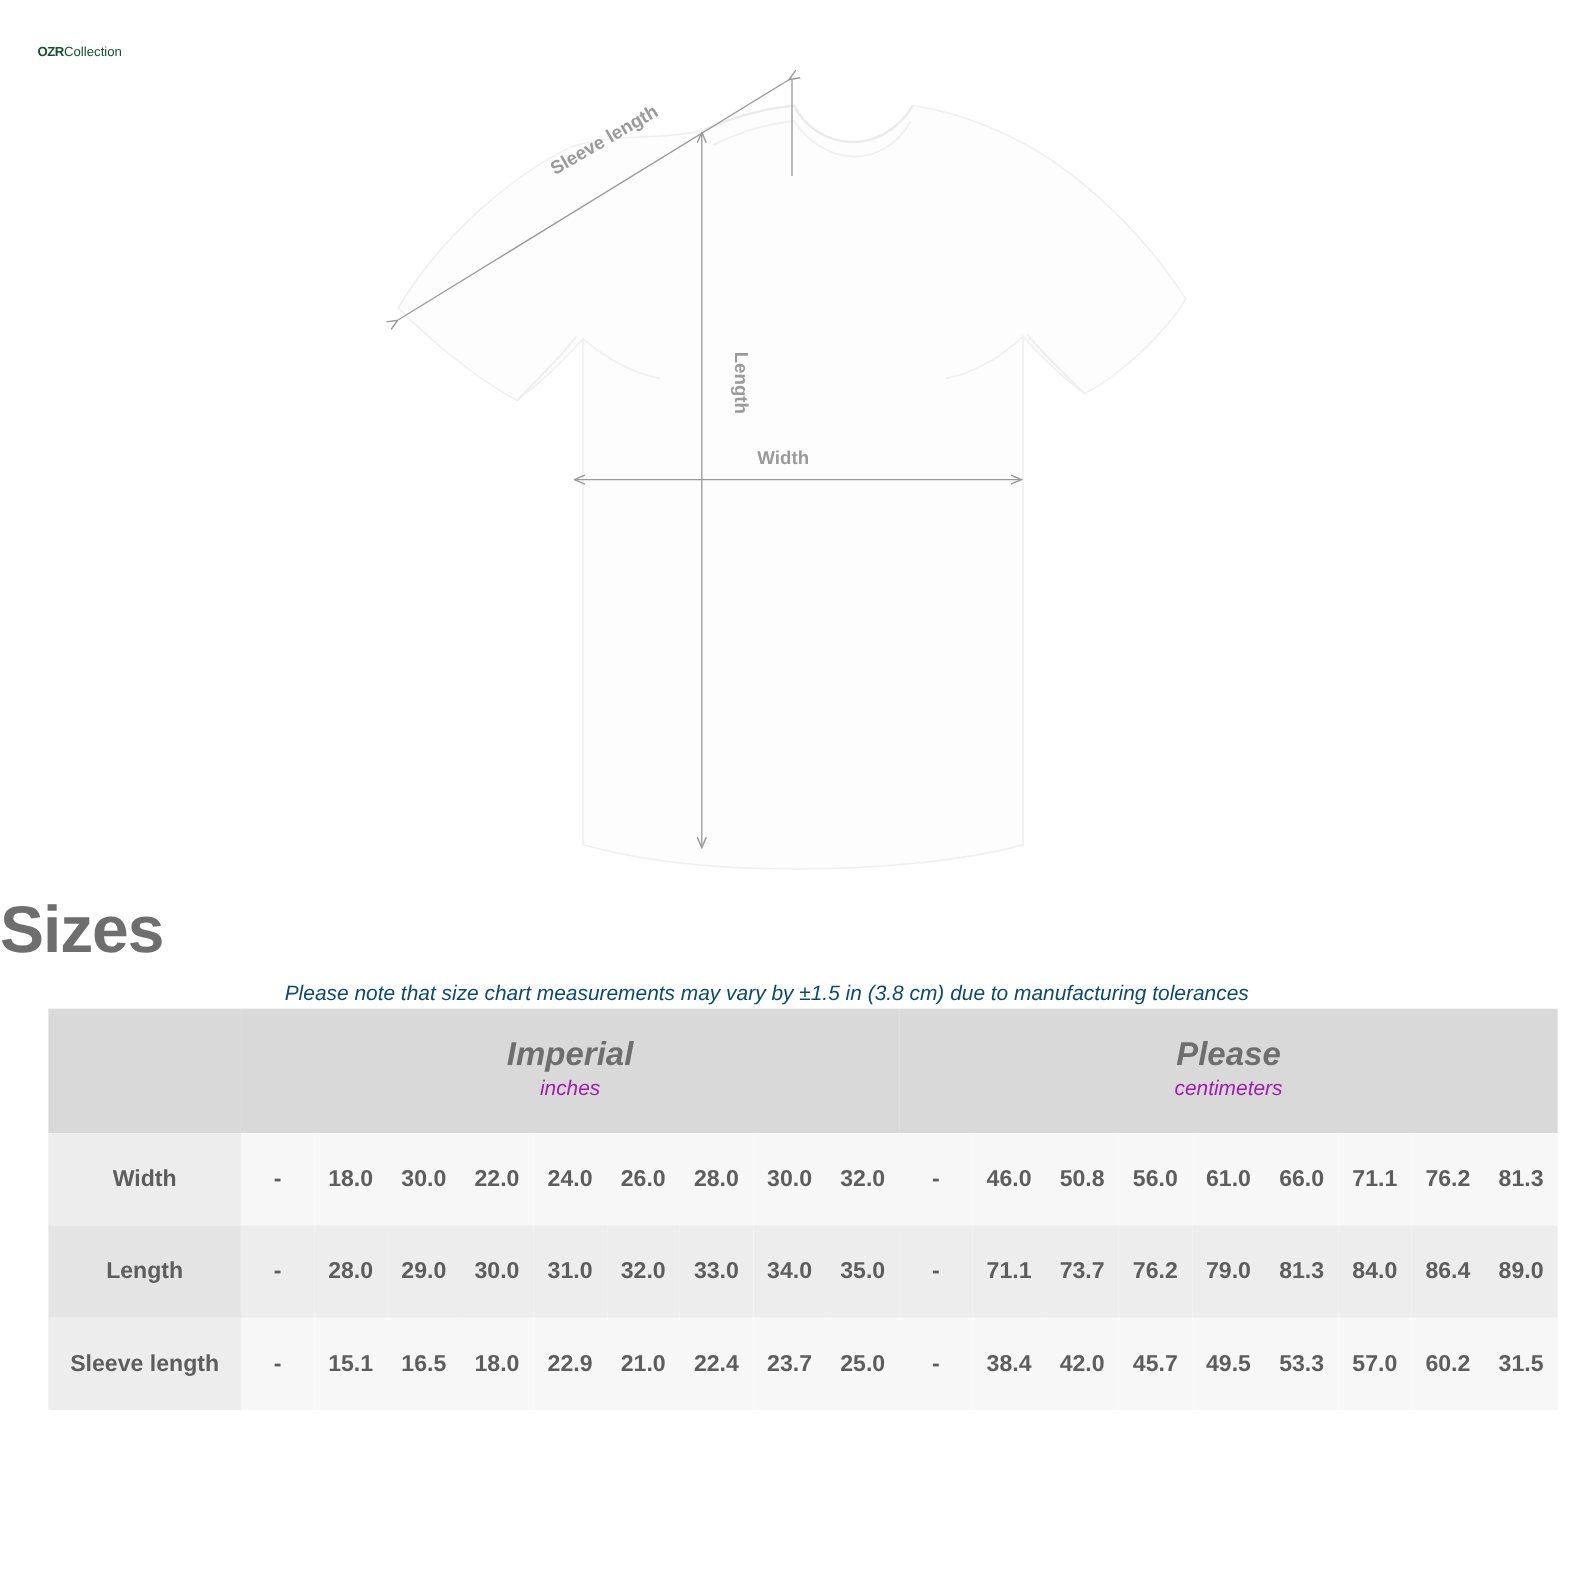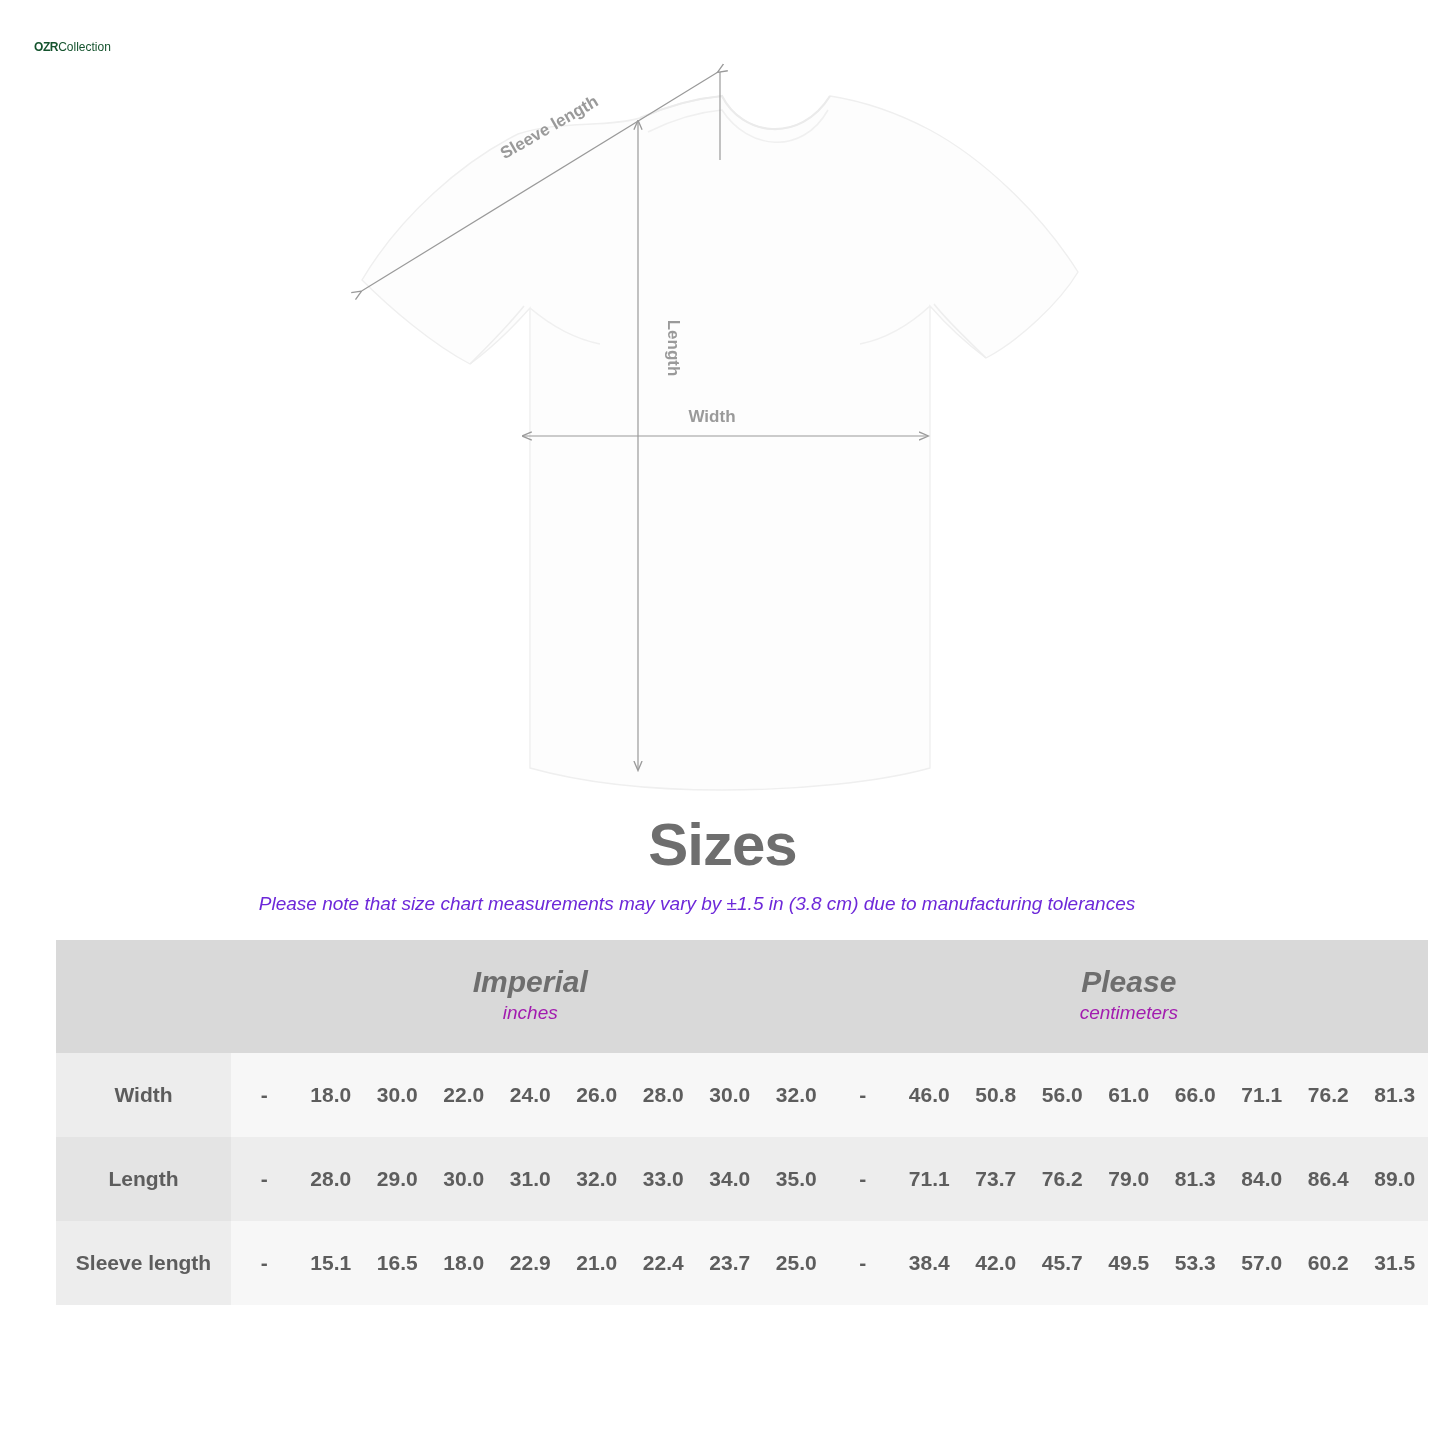--- a/index.html
+++ b/index.html
@@ -49,44 +49,42 @@
     font-size: 17px;
     font-weight: bold;
   }
 
   
   .sizes-title {
     position: absolute;
     top: 810px;
     left: 0;
     width: 1445px;
-    text-align: center;
     font-size: 60px;
     font-weight: bold;
     color: #6e6e6e;
     letter-spacing: -1px;
   }
   .sizes-note {
     position: absolute;
     top: 893px;
     left: 0;
     width: 1394px;
     text-align: center;
     font-size: 19px;
     font-style: italic;
-    color: #6d28d9;
+    color: #0c4a6e;
   }
 
   
   .table-wrap {
     position: absolute;
-    top: 940px;
+    top: 917px;
     left: 44px;
     width: 1357px;
-    margin-left: 12px;
   }
   table.size-table {
     border-collapse: collapse;
     width: 100%;
     table-layout: fixed;
   }
   table.size-table td, table.size-table th {
     padding: 0;
     margin: 0;
     text-align: center;

